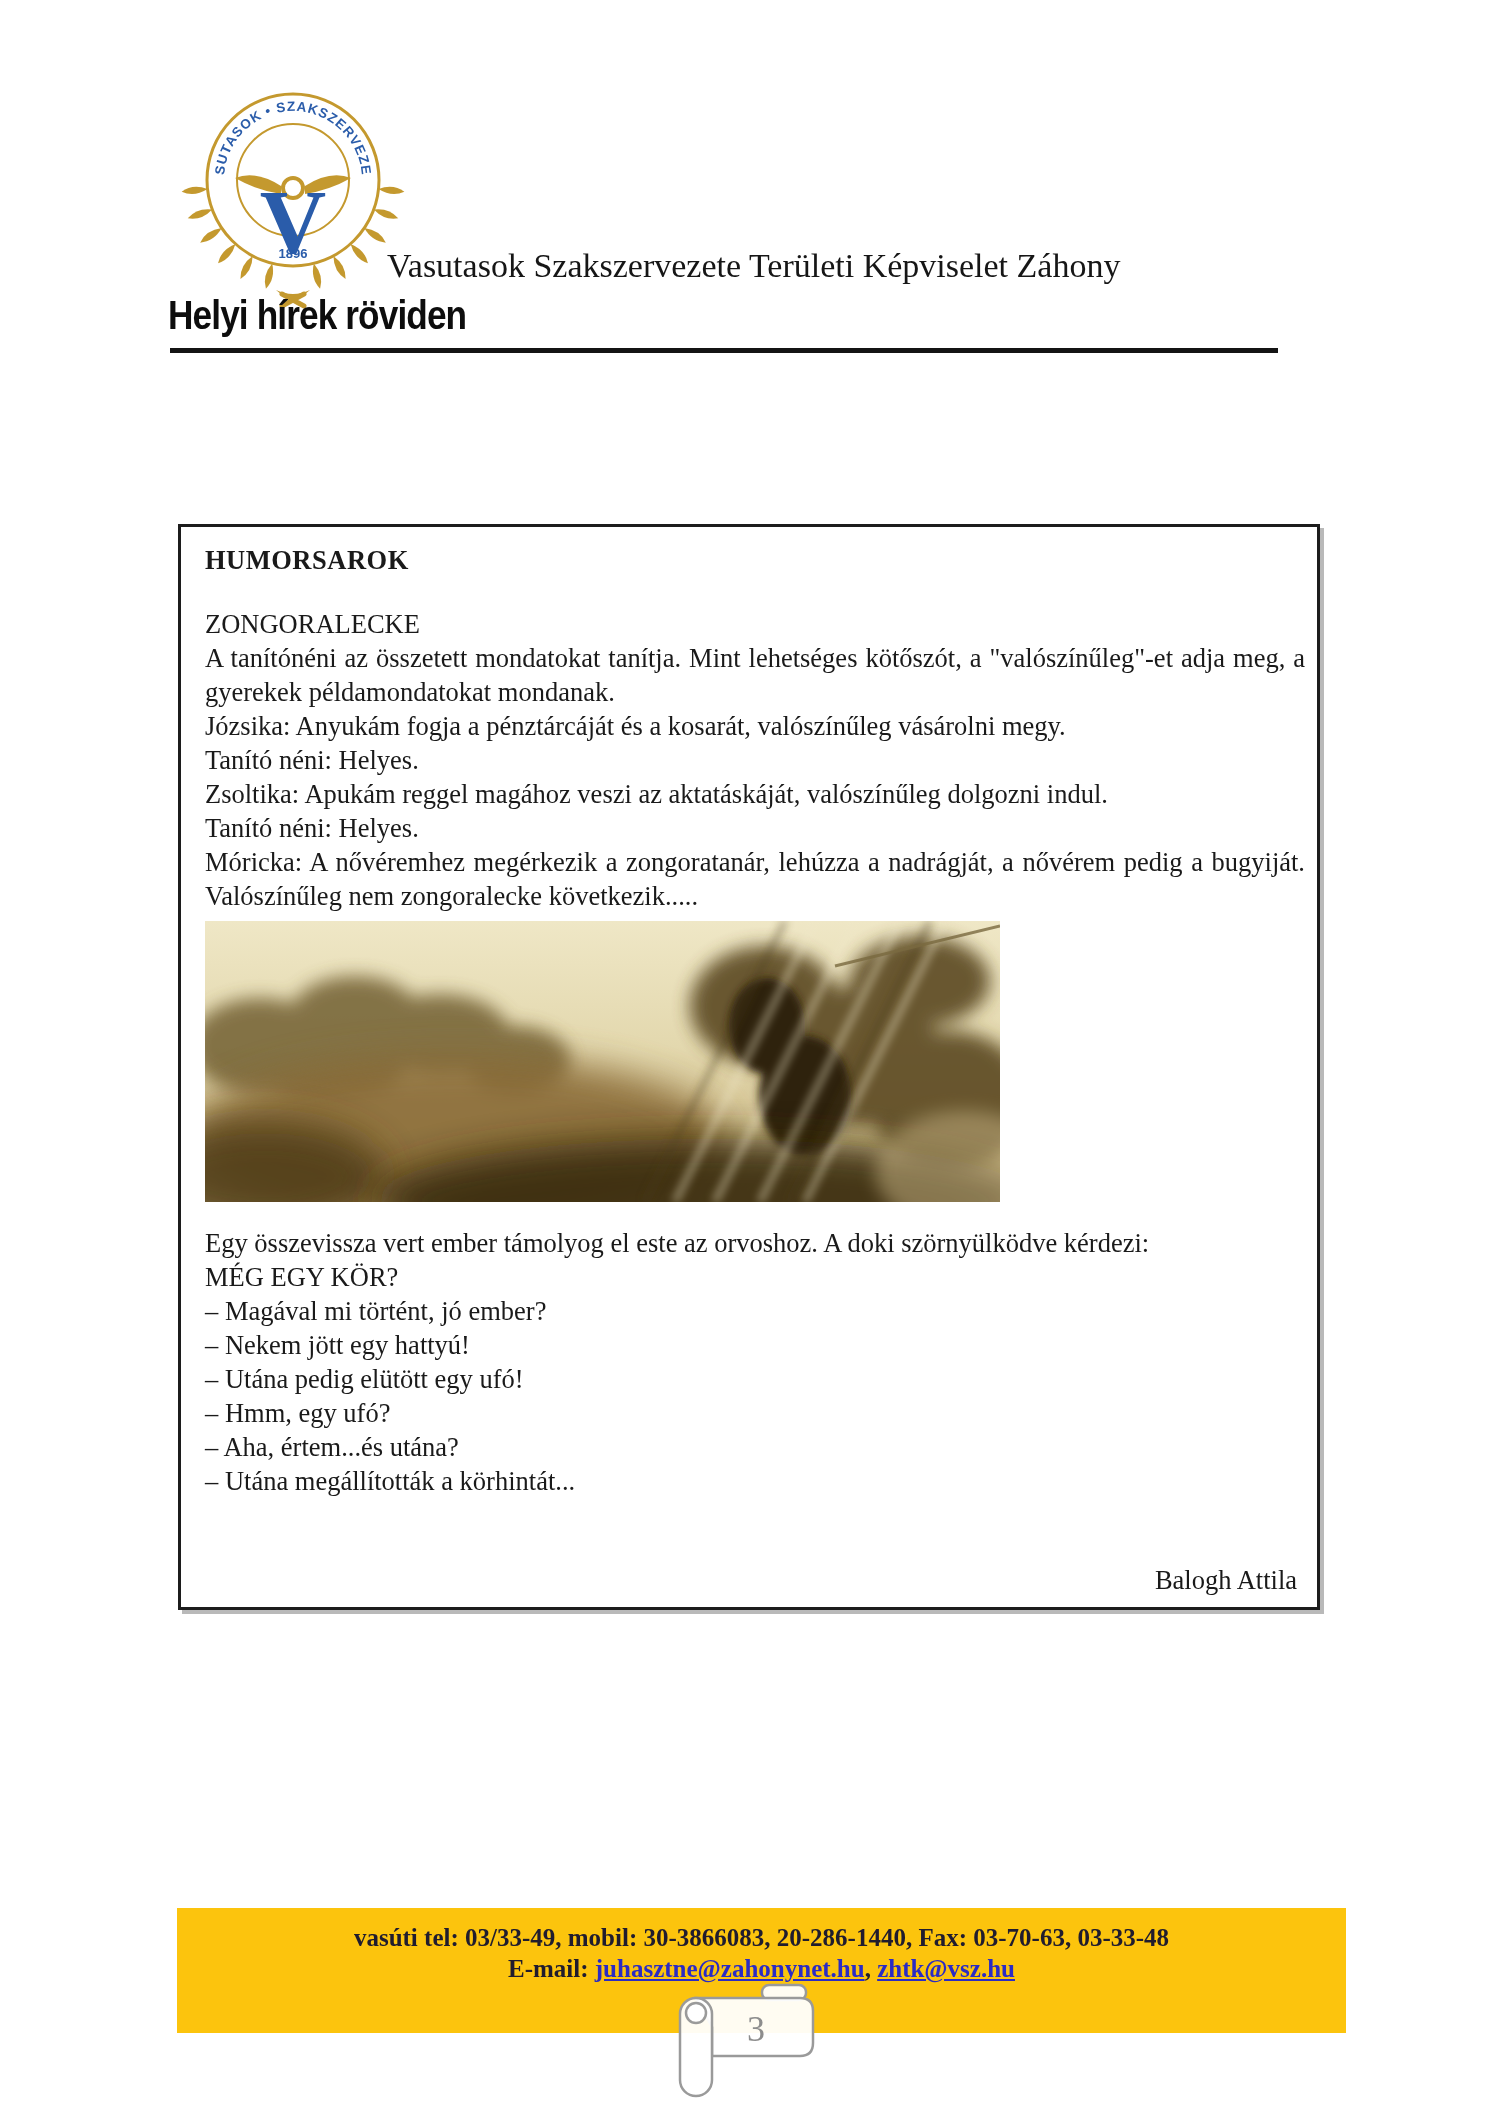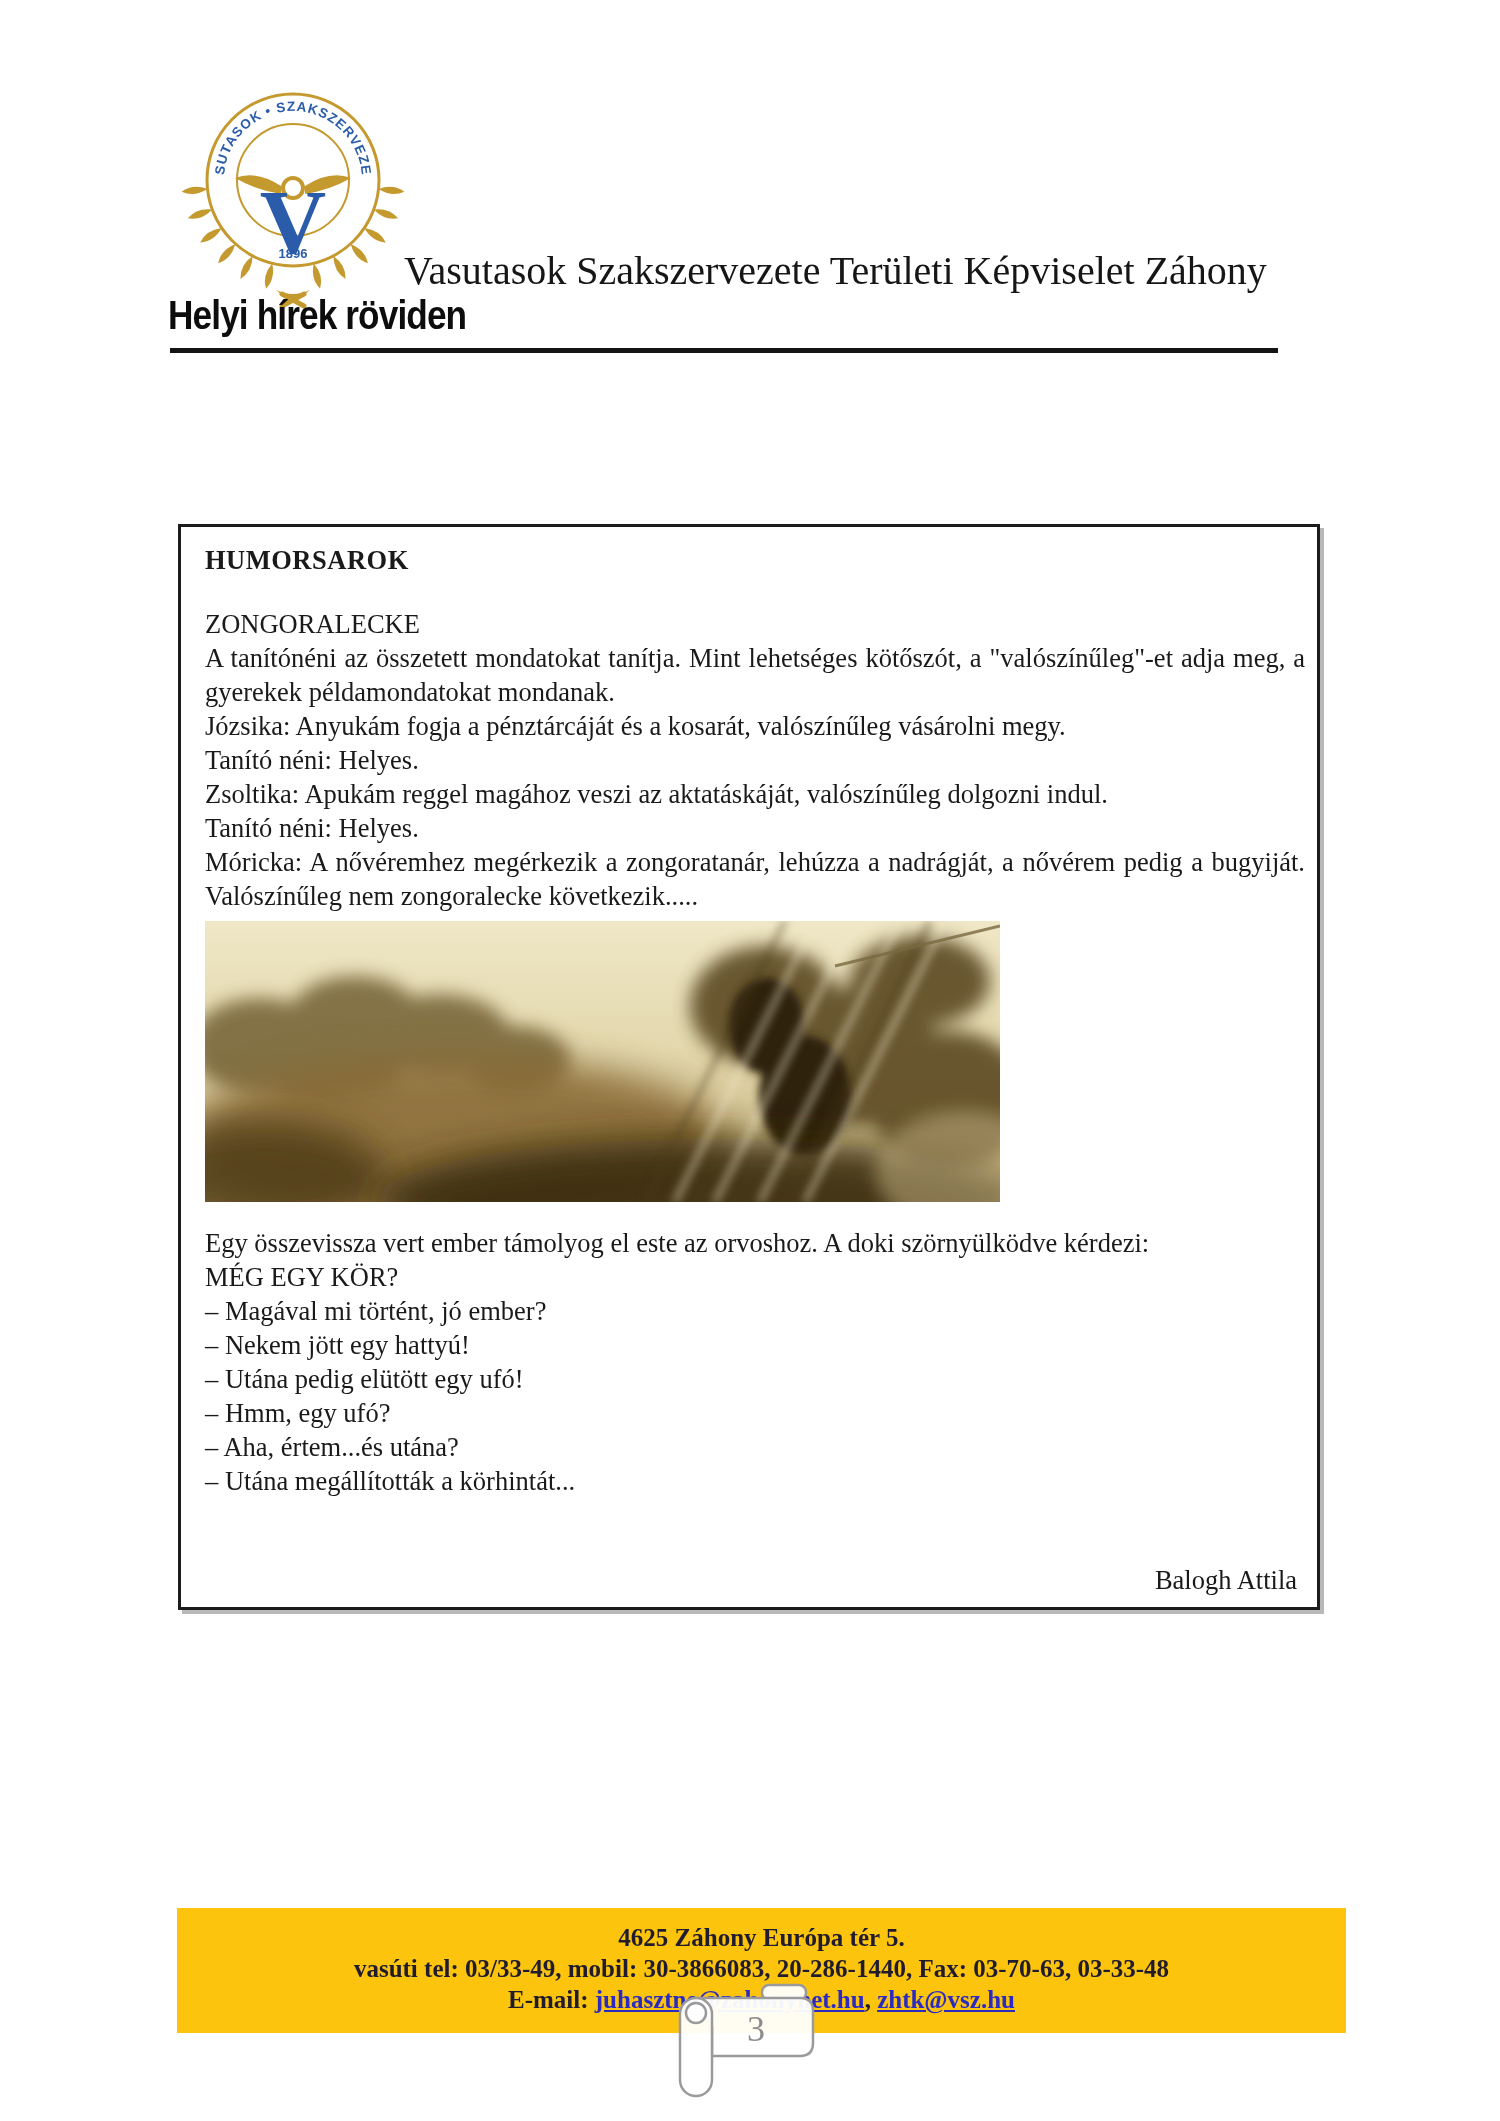--- a/index.html
+++ b/index.html
@@ -3,22 +3,22 @@
 <meta charset="utf-8">
 <style>
   html,body{margin:0;padding:0;}
   body{
     width:1500px;height:2121px;position:relative;background:#ffffff;
     font-family:"Liberation Serif", serif;color:#1a1a1a;overflow:hidden;
   }
   
   .logo{position:absolute;left:178px;top:68px;width:230px;height:245px;}
   .org-title{
-    position:absolute;left:404px;top:247px;width:1000px;
-    font-size:40px;white-space:nowrap;color:#161616;
+    position:absolute;left:387px;top:247px;width:1000px;
+    font-size:34px;white-space:nowrap;color:#161616;
   }
   .section-header{
     position:absolute;left:168px;top:293px;
     font-family:"Liberation Sans", sans-serif;font-weight:bold;
     font-size:40px;letter-spacing:-1px;transform:scaleX(.88);transform-origin:left top;
     color:#0d0d0d;white-space:nowrap;
   }
   .header-rule{
     position:absolute;left:170px;top:348px;width:1108px;height:5px;background:#141414;
   }
@@ -180,21 +180,20 @@
   <div>– Magával mi történt, jó ember?</div>
   <div>– Nekem jött egy hattyú!</div>
   <div>– Utána pedig elütött egy ufó!</div>
   <div>– Hmm, egy ufó?</div>
   <div>– Aha, értem...és utána?</div>
   <div>– Utána megállították a körhintát...</div>
   <div class="signature">Balogh Attila</div>
 </div>
 
 <div class="footer">
-  <div>4625 Záhony Európa tér 5.</div>
   <div>vasúti tel: 03/33-49, mobil: 30-3866083, 20-286-1440, Fax: 03-70-63, 03-33-48</div>
   <div>
     <span>E-mail:</span>
     <a href="#">juhasztne@zahonynet.hu</a><span>,</span>
     <a href="#">zhtk@vsz.hu</a>
   </div>
 </div>
 
 <div class="page-scroll">
   <svg width="150" height="120" viewBox="0 0 150 120">

